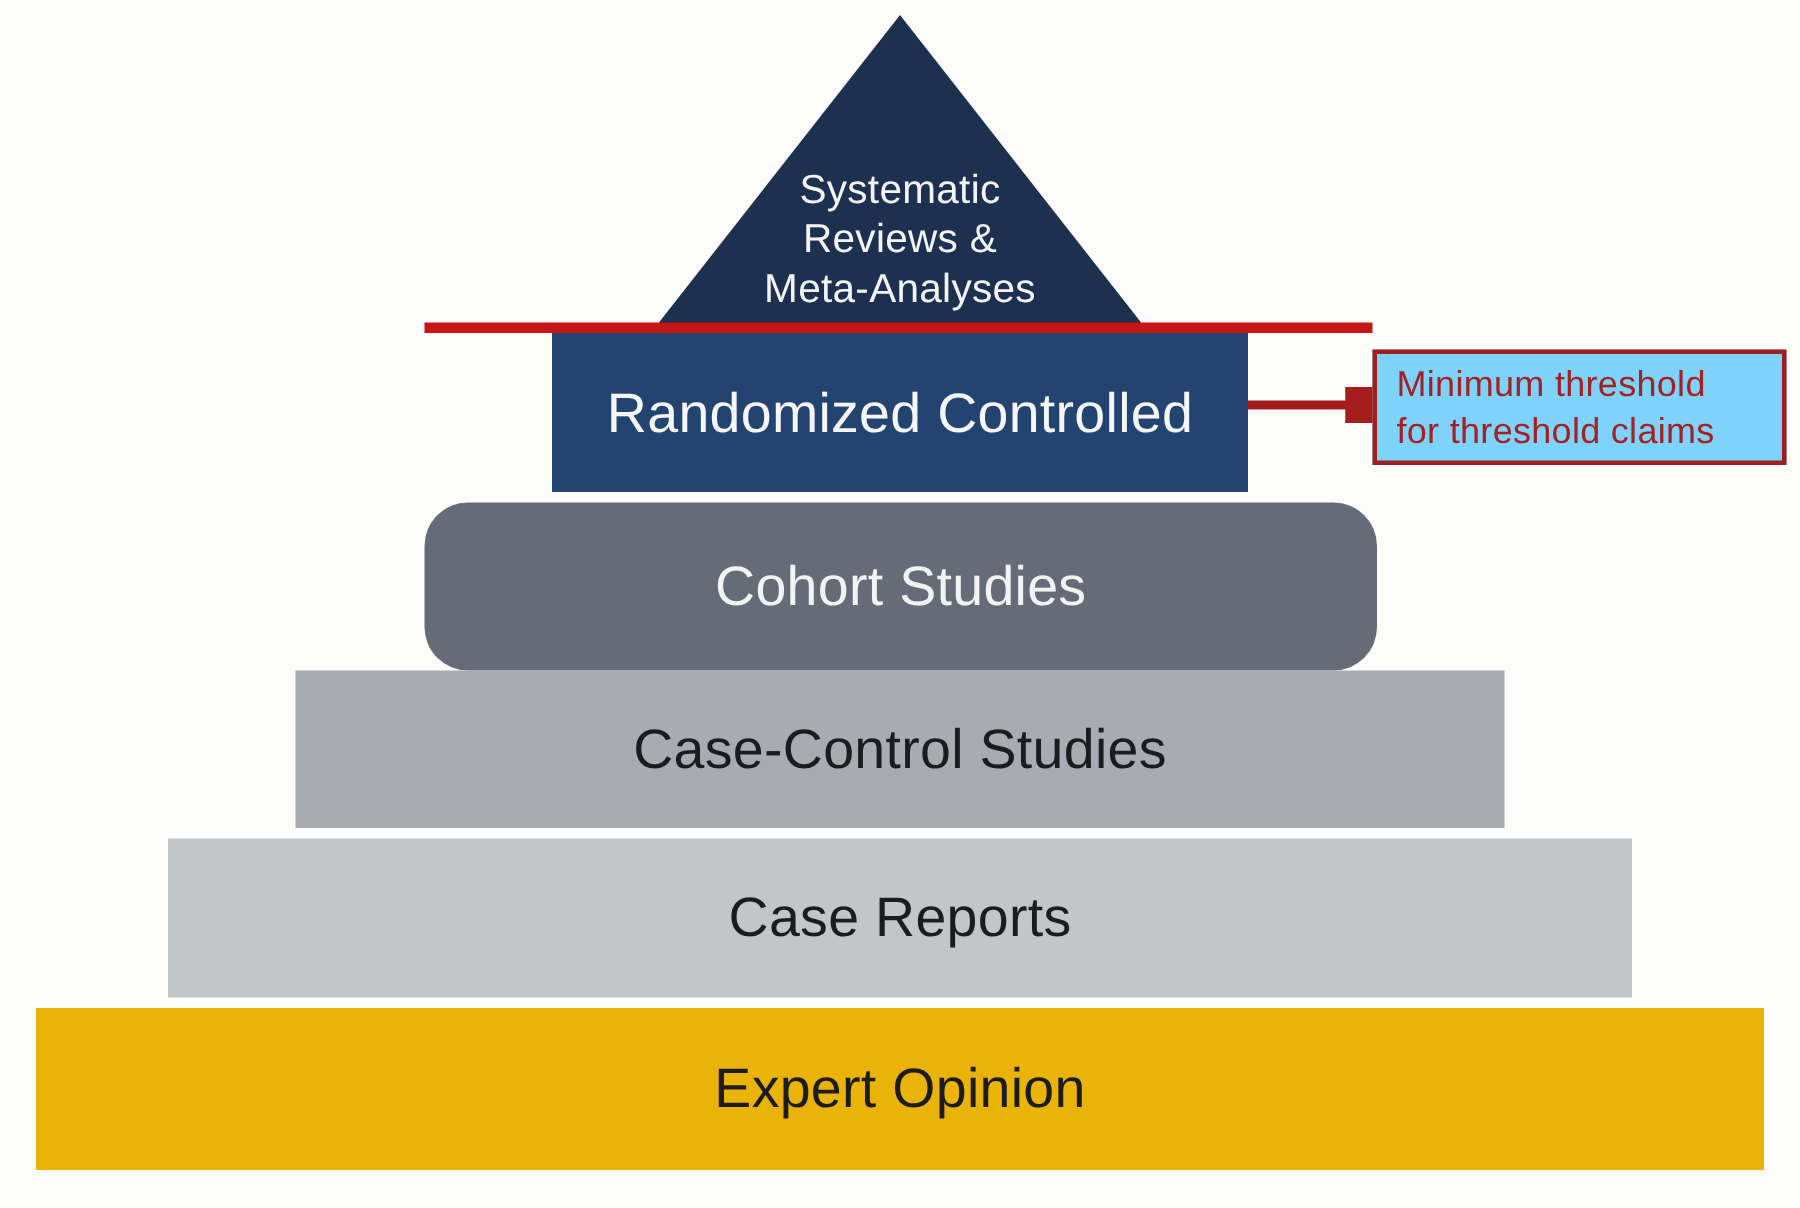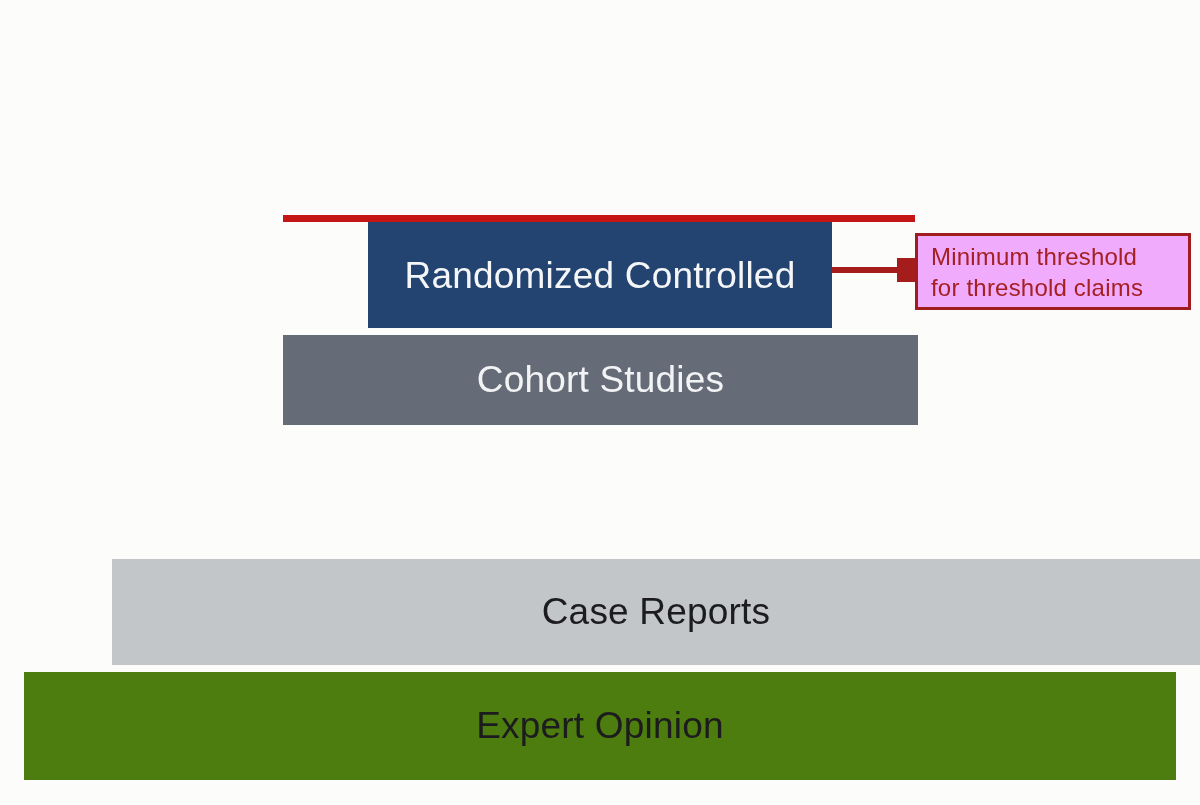--- a/index.html
+++ b/index.html
@@ -42,23 +42,23 @@
   }
 
   .level-rct {
     left: 368px;
     top: 222px;
     width: 464px;
     height: 106px;
     line-height: 39px;
   }
 
-  .level-cohort       { left: 283px; top: 335px; width: 635px;  height: 90px; }
+  .level-cohort       { left: 283px; top: 335px; width: 635px;  height: 112px; border-radius: 29px; }
   .level-case-control { left: 197px; top: 447px; width: 806px;  height: 105px; }
-  .level-case-reports { left: 112px; top: 559px; width: 1088px;  height: 106px; }
+  .level-case-reports { left: 112px; top: 559px; width: 976px;  height: 106px; }
   .level-expert       { left: 24px;  top: 672px; width: 1152px; height: 108px; }
 
   
   .threshold-line {
     position: absolute;
     left: 283px;
     top: 215px;
     width: 632px;
     height: 7px;
     z-index: 5;
@@ -88,56 +88,66 @@
 
   
   .annotation-box {
     position: absolute;
     left: 915px;
     top: 233px;
     width: 276px;
     height: 77px;
     border-width: 3px;
     border-style: solid;
-    background: #f0abfc;
+    background: #7dd3fc;
     box-sizing: border-box;
     display: flex;
     flex-direction: column;
     justify-content: center;
     padding-left: 13px;
     font-size: 24px;
     line-height: 31px;
     letter-spacing: 0.2px;
     z-index: 6;
   }
 </style>
 </head>
 <body>
 
 <div id="stage">
 
+  <div class="level level-triangle" style="background-color: rgb(29, 48, 80); color: rgb(243, 244, 246);">
+    <div class="lines">
+      <div>Systematic</div>
+      <div>Reviews &amp;</div>
+      <div>Meta-Analyses</div>
+    </div>
+  </div>
 
   <div class="threshold-line" style="background-color: rgb(197, 21, 21);"></div>
 
   <div class="level level-rct" style="background-color: rgb(35, 67, 112); color: rgb(245, 246, 248);">
     <div class="lines">
       <div>Randomized Controlled</div>
     </div>
   </div>
 
   <div class="level level-cohort" style="background-color: rgb(102, 108, 119); color: rgb(242, 243, 244);">
     <span>Cohort Studies</span>
   </div>
 
+  <div class="level level-case-control" style="background-color: rgb(168, 171, 178); color: rgb(28, 28, 30);">
+    <span>Case-Control Studies</span>
+  </div>
 
   <div class="level level-case-reports" style="background-color: rgb(195, 198, 200); color: rgb(28, 28, 30);">
     <span>Case Reports</span>
   </div>
 
-  <div class="level level-expert" style="background-color: #4d7c0f; color: rgb(28, 28, 30);">
+  <div class="level level-expert" style="background-color: #eab308; color: rgb(28, 28, 30);">
     <span>Expert Opinion</span>
   </div>
 
   <div class="arrow-shaft" style="background-color: rgb(164, 28, 28);"></div>
   <div class="arrow-head" style="border-color: rgb(164, 28, 28);"></div>
 
   <div class="annotation-box" style="color: rgb(164, 32, 34); border-color: rgb(159, 29, 31);">
     <div>Minimum threshold</div>
     <div>for threshold claims</div>
   </div>

